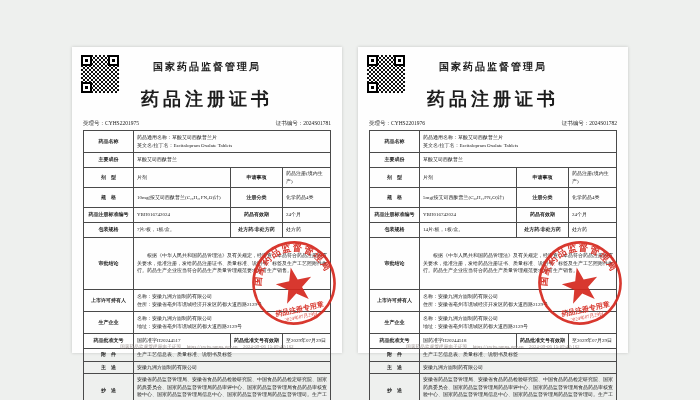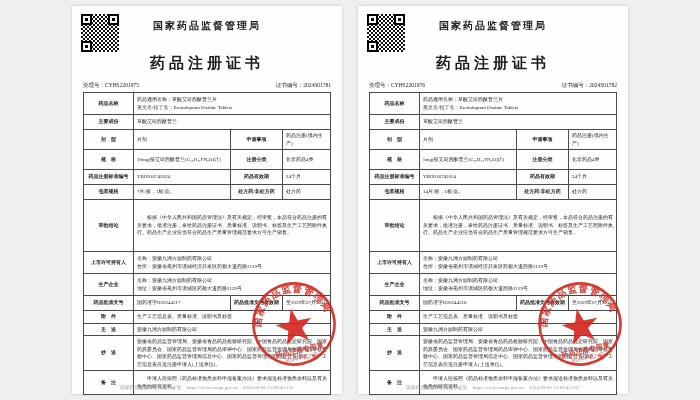--- a/index.html
+++ b/index.html
@@ -4,38 +4,38 @@
 <style>
   * { box-sizing: border-box; margin: 0; padding: 0; }
   html,body { width:700px; height:400px; }
   body {
     background:#eef0ee;
     display:flex; justify-content:center; align-items:center; gap:16px;
     font-family:"Liberation Serif","DejaVu Serif",serif;
     overflow:hidden;
   }
   .page {
-    width:270px; height:388px; background:#fefefe; position:relative;
+    width:270px; height:306px; background:#fefefe; position:relative;
     box-shadow:0 0 3px rgba(0,0,0,.18);
     color:#1c1c1c;
   }
   
   .qr {
     position:absolute; top:8px; left:9px; width:38px; height:38px;
     background-color:#fff;
     background-image:conic-gradient(#111 25%, transparent 0 50%, #111 0 75%, transparent 0);
     background-size:4px 4px;
   }
   .qr .f { position:absolute; width:11px; height:11px; border:2px solid #000; background:#fff; }
   .qr .f::after { content:""; position:absolute; inset:2px; background:#000; }
   .qr .tl { top:0; left:0; } .qr .tr { top:0; right:0; } .qr .bl { bottom:0; left:0; }
   
   .titles { padding-top:13px; text-align:center; }
   .authority { font-size:10px; font-weight:bold; letter-spacing:2px; }
-  .doc-title { font-size:15px; font-weight:bold; letter-spacing:4px; margin-top:21px; }
+  .doc-title { font-size:18px; font-weight:bold; letter-spacing:4px; margin-top:13px; }
   
   .meta { display:flex; justify-content:space-between; margin:9px 11px 3px; font-size:5.5px; color:#222; }
   
   table { width:248px; margin:0 11px; border-collapse:collapse; table-layout:fixed; }
   td { border:1px solid #4a4a4a; padding:2px 3px; font-size:5px; line-height:1.5; vertical-align:middle; word-break:break-all; }
   td.lbl { text-align:center; font-weight:bold; padding:2px 1px; }
   col.c1 { width:50px; } col.c3 { width:52px; } col.c4 { width:48px; }
   .r1 { height:22px; } .r2 { height:15px; } .rs { height:15px; } .r4 { height:20px; }
   .r7 { height:52px; } .r89 { height:22px; } .r11 { height:11px; } .r12 { height:11px; }
   .r13 { height:34px; } .r14 { height:24px; }

